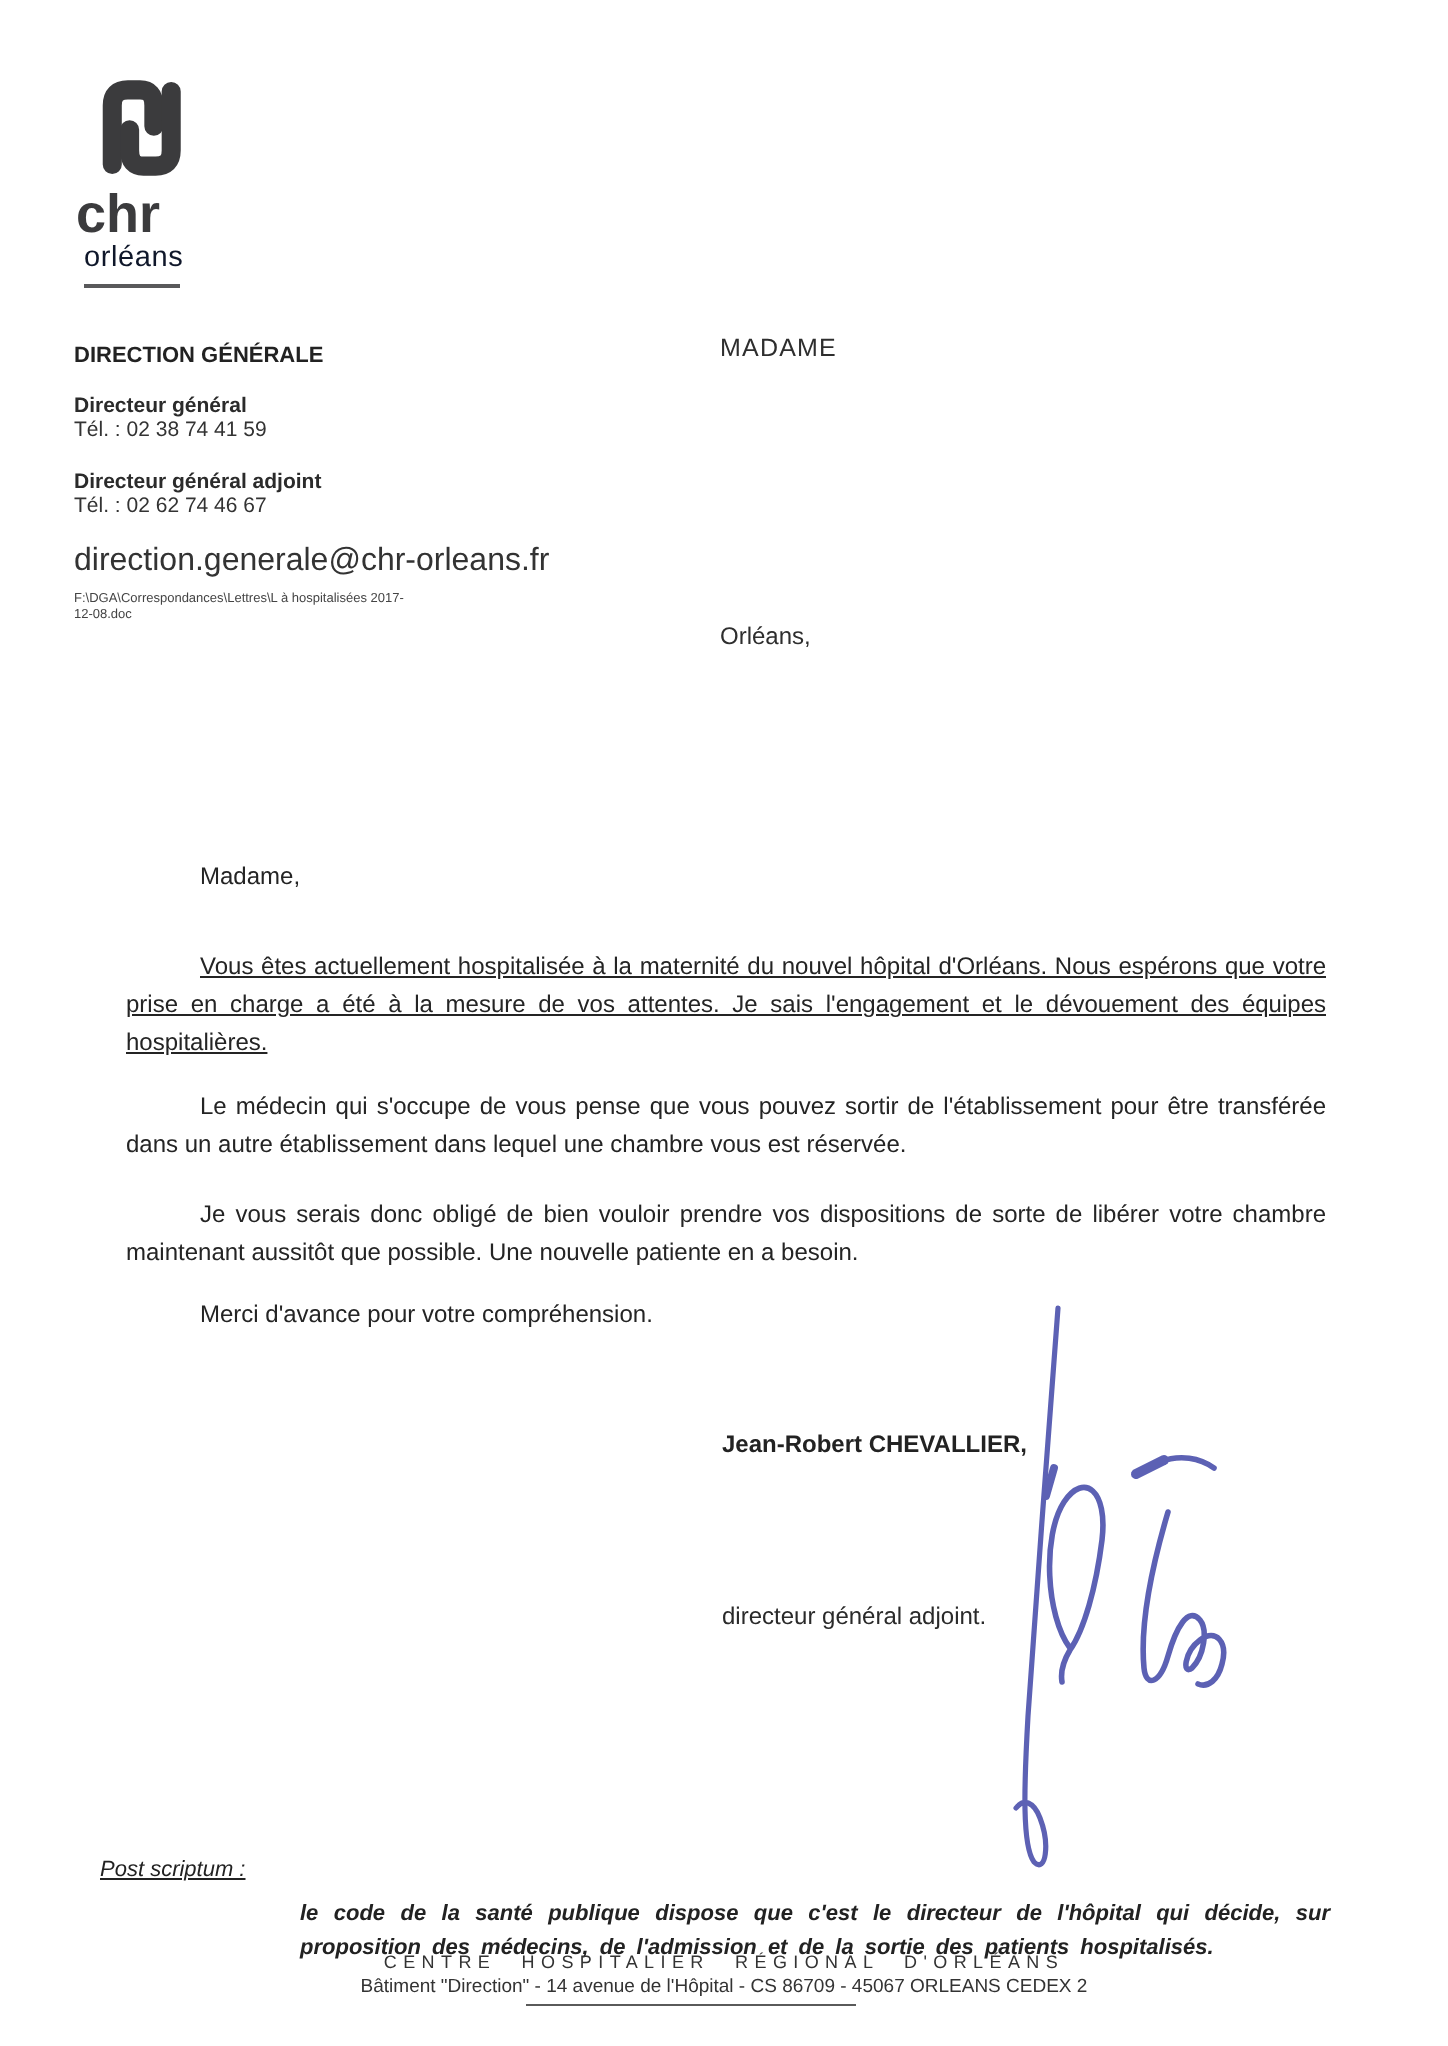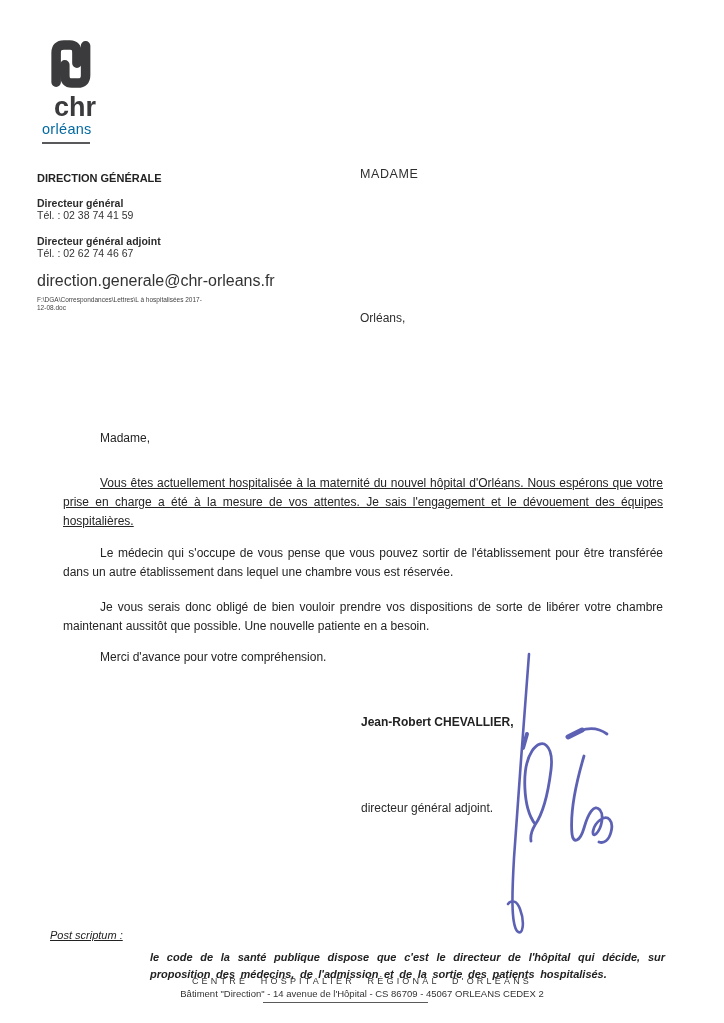--- a/index.html
+++ b/index.html
@@ -11,22 +11,22 @@
     height: 1023px;
     background: #ffffff;
     margin: 0 auto;
     overflow: hidden;
     color: #2b2b2b;
   }
   .abs { position: absolute; }
 
   
   .logo-icon { left: 44px; top: 35px; width: 52px; height: 58px; }
-  .logo-brand { left: 54px; top: 92px; font-size: 27px; font-weight: bold; color: #3b3b3d; letter-spacing: 0px; }
-  .logo-city { left: 42px; top: 121px; font-size: 14.5px; color: #0369a1; letter-spacing: 0.3px; }
+  .logo-brand { left: 38px; top: 92px; font-size: 27px; font-weight: bold; color: #3b3b3d; letter-spacing: 0px; }
+  .logo-city { left: 42px; top: 121px; font-size: 14.5px; color: #0f172a; letter-spacing: 0.3px; }
   .logo-rule { left: 42px; top: 142px; width: 48px; height: 2px; background: #59595b; }
 
   
   .dept { left: 37px; top: 172px; font-size: 11px; font-weight: bold; color: #222; }
   .contact-title-1 { left: 37px; top: 197px; font-size: 10.5px; font-weight: bold; }
   .contact-phone-1 { left: 37px; top: 209px; font-size: 10.5px; color: #333; }
   .contact-title-2 { left: 37px; top: 235px; font-size: 10.5px; font-weight: bold; }
   .contact-phone-2 { left: 37px; top: 247px; font-size: 10.5px; color: #333; }
   .email { left: 37px; top: 272px; font-size: 16px; color: #333; }
   .fileref { left: 37px; top: 296px; font-size: 6.5px; line-height: 8px; color: #444; width: 170px; }

